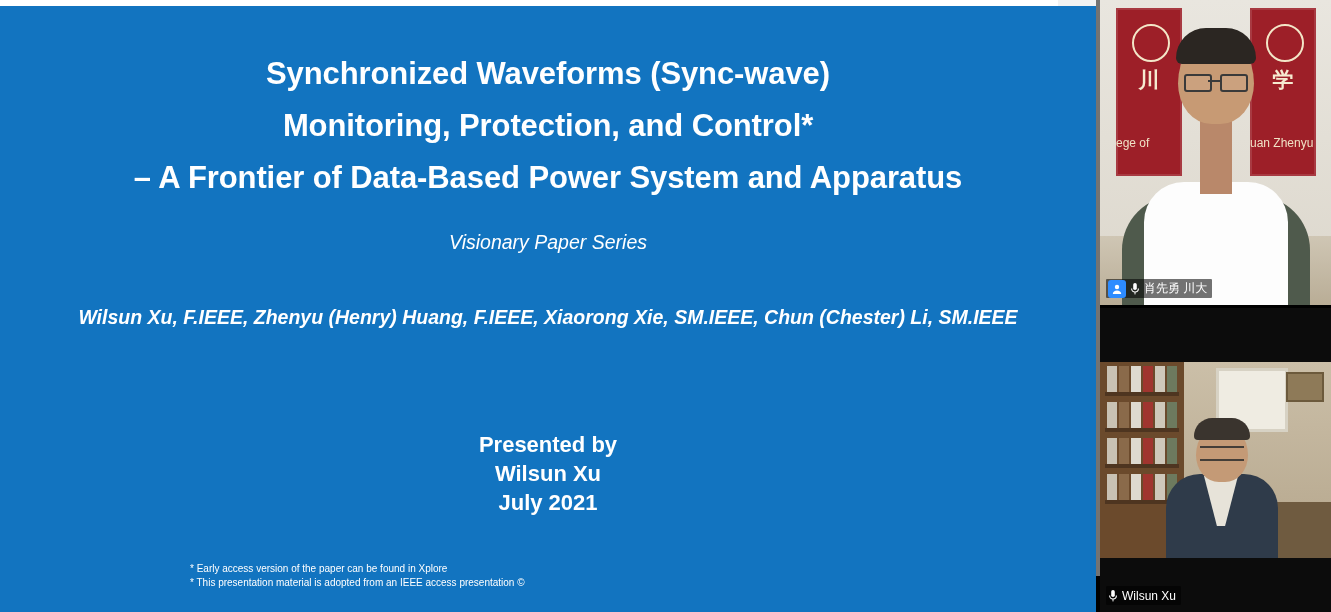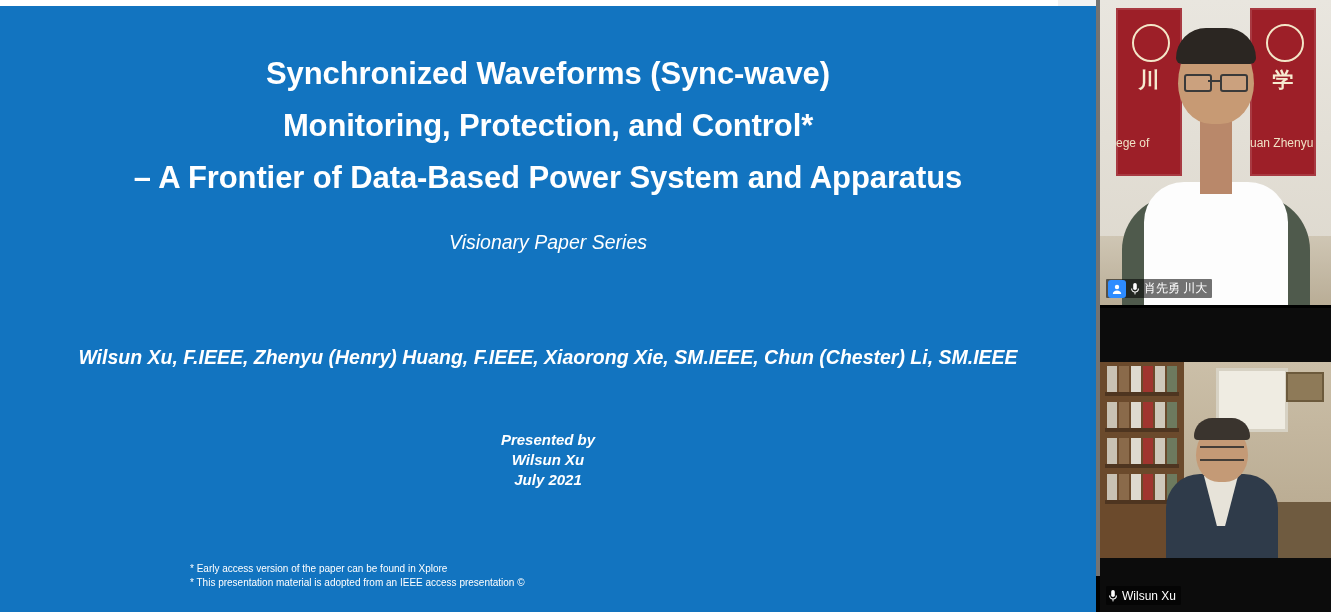--- a/index.html
+++ b/index.html
@@ -89,34 +89,32 @@
   .authors {
     position: absolute;
     left: 0;
     right: 0;
     top: 300px;
     text-align: center;
     font-style: italic;
     font-weight: bold;
     font-size: 19.5px;
     white-space: nowrap;
-    margin-top: 40px;
   }
 
   .presented-block {
     position: absolute;
     left: 0;
     right: 0;
     top: 424px;
     text-align: center;
   }
   .presented-line {
-    font-style: italic;
     font-weight: bold;
-    font-size: 15px;
+    font-size: 22px;
     line-height: 1.32;
   }
 
   .footnotes {
     position: absolute;
     left: 190px;
     top: 556px;
   }
   .footnote {
     font-size: 10px;

